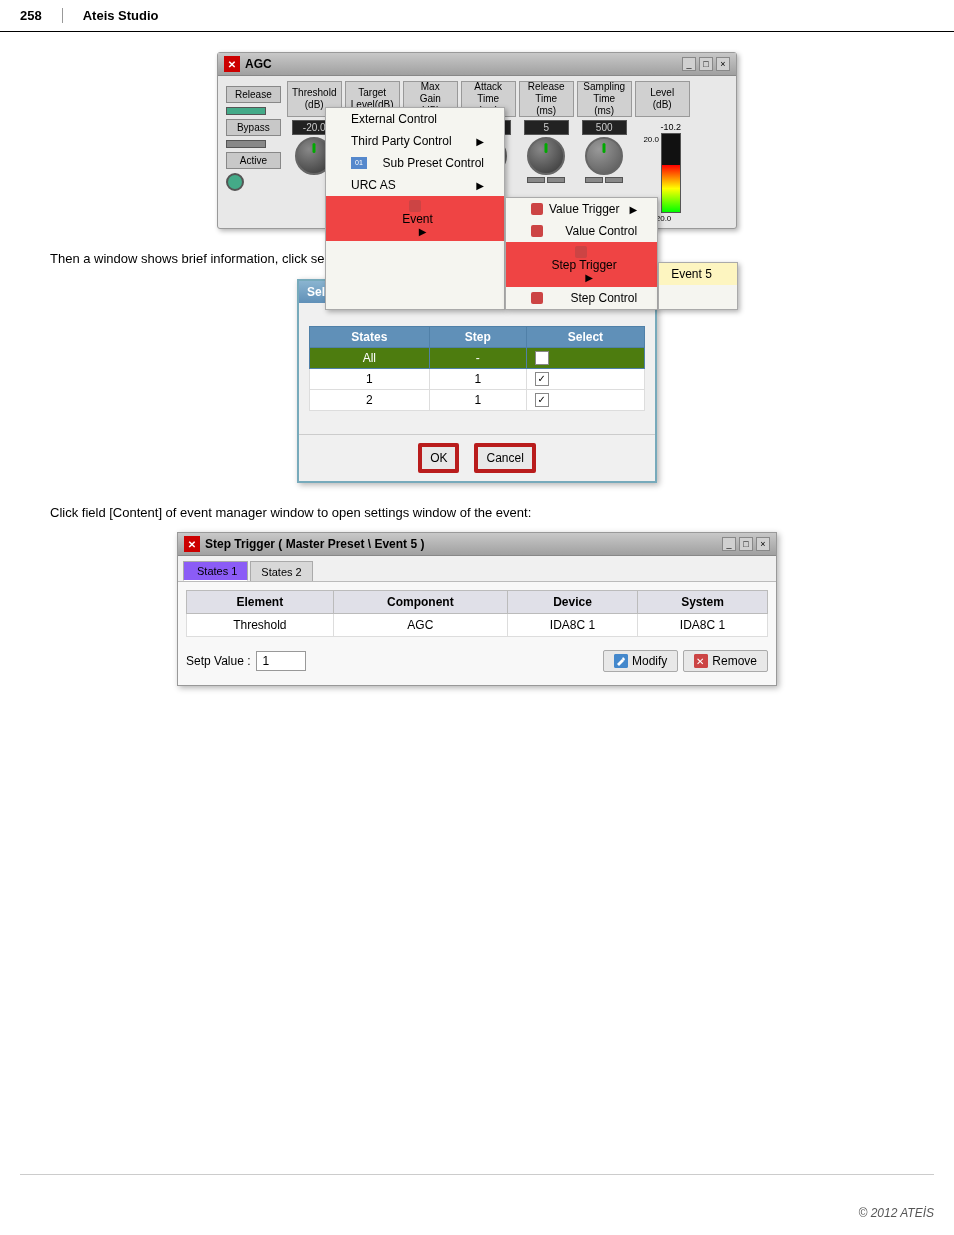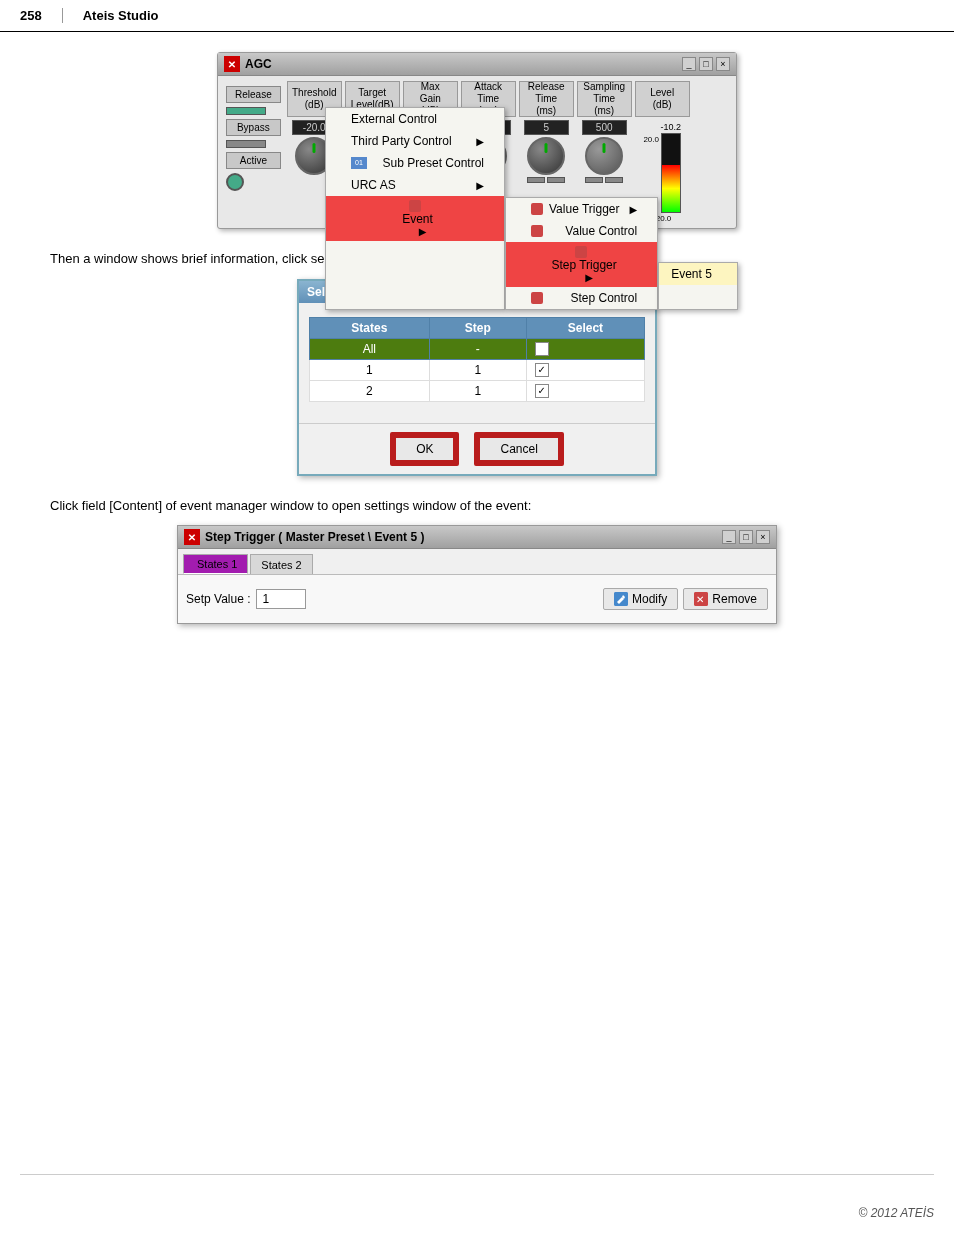--- a/index.html
+++ b/index.html
@@ -290,21 +290,21 @@
       font-size: 12px;
       font-weight: bold;
       display: flex;
       align-items: center;
       justify-content: space-between;
     }
     .states-table {
       width: 100%;
       border-collapse: collapse;
       font-size: 12px;
-      margin: 9px 0;
+      margin: 18px 0;
     }
     .states-table th {
       background: #e0e8f0;
       border: 1px solid #bbb;
       padding: 3px 8px;
       font-weight: bold;
       text-align: center;
     }
     .states-table td {
       border: 1px solid #ddd;
@@ -348,22 +348,22 @@
     }
     .states-buttons {
       display: flex;
       justify-content: center;
       gap: 15px;
       padding: 8px;
       border-top: 1px solid #ccc;
     }
     .states-btn {
       background: #e8e8e8;
-      border: 6px solid #b91c1c;
-      padding: 4px 20px;
+      border: 4px solid #b91c1c;
+      padding: 4px 8px;
       font-size: 12px;
       cursor: pointer;
       border-radius: 2px;
     }
 
     
     .step-trigger-window {
       background: #f0f0f0;
       border: 1px solid #999;
       width: 600px;
@@ -390,21 +390,21 @@
     }
     .tab-btn {
       background: #d8d8d8;
       border: 1px solid #aaa;
       border-bottom: none;
       padding: 3px 10px;
       font-size: 11px;
       cursor: pointer;
     }
     .tab-btn.active {
-      background: #a21caf;
+      background: #8b5cf6;
       border-bottom: 1px solid #fff;
       z-index: 1;
       padding-left: 13px;
     }
     .step-trigger-content {
       padding: 8px;
       background: #f8f8f8;
       border-top: 1px solid #bbb;
     }
     .step-table {
@@ -705,20 +705,38 @@
         <div class="win-btn">×</div>
       </div>
     </div>
 
     <div class="tabs-row">
       <button class="tab-btn active">States 1</button>
       <button class="tab-btn">States 2</button>
     </div>
 
     <div class="step-trigger-content">
+      <table class="step-table">
+        <thead>
+          <tr>
+            <th>Element</th>
+            <th>Component</th>
+            <th>Device</th>
+            <th>System</th>
+          </tr>
+        </thead>
+        <tbody>
+          <tr>
+            <td>Threshold</td>
+            <td>AGC</td>
+            <td>IDA8C 1</td>
+            <td>IDA8C 1</td>
+          </tr>
+        </tbody>
+      </table>
 
       <div class="step-bottom">
         <div style="display:flex;align-items:center;gap:5px;">
           <span class="step-value-label">Setp Value :</span>
           <input class="step-value-input" type="text" value="1" style="">
         </div>
         <div style="display:flex;gap:5px;">
           <button class="action-btn">
             <span class="btn-icon modify-icon">
               <svg width="14" height="14" viewBox="0 0 14 14">

